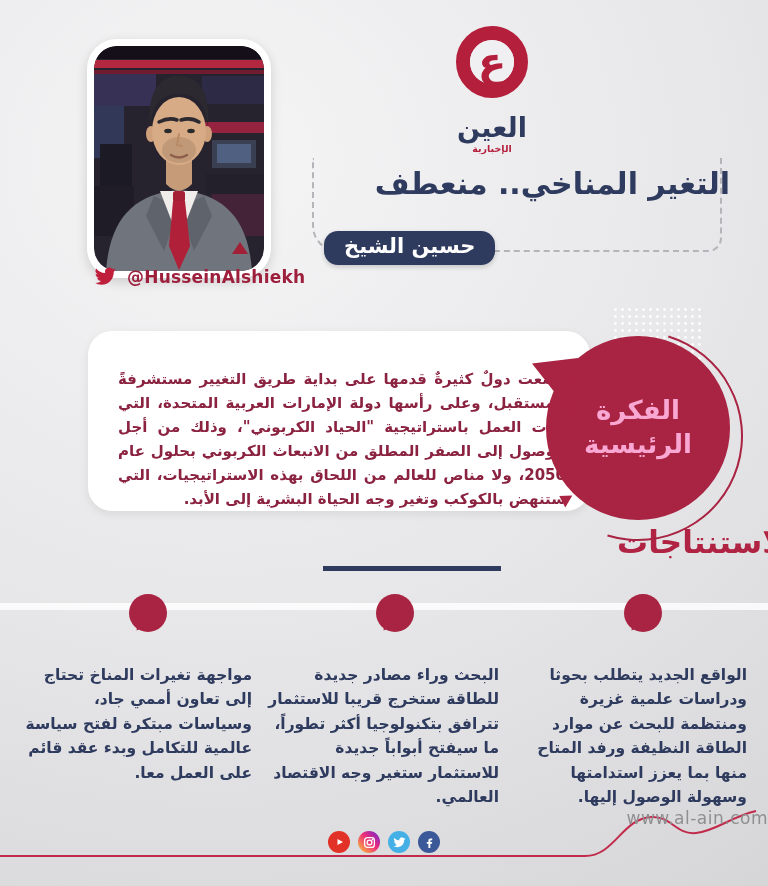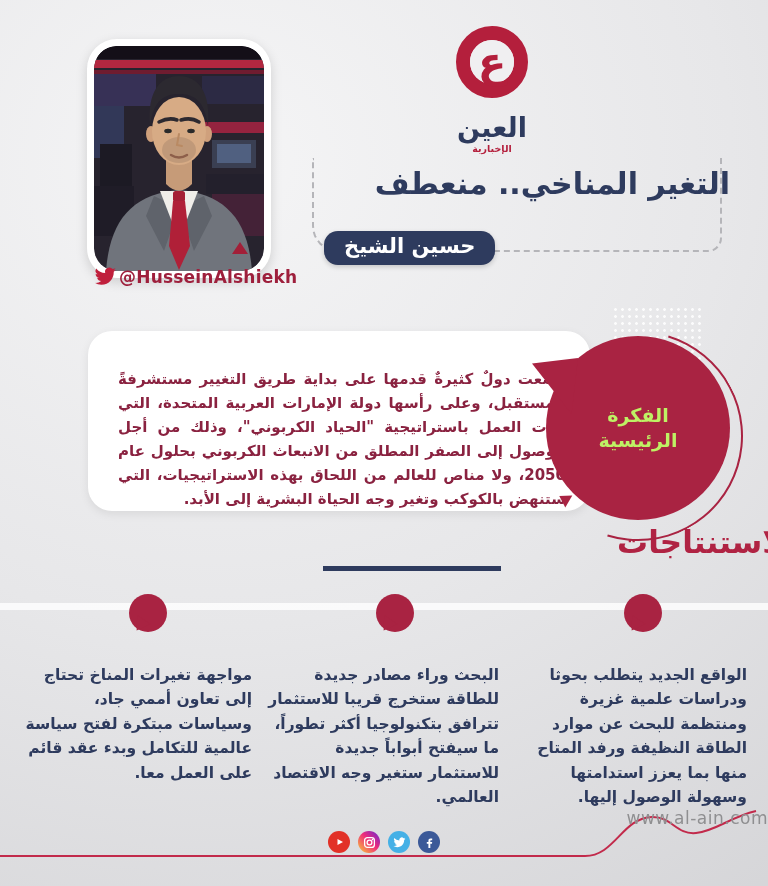--- a/index.html
+++ b/index.html
@@ -10,21 +10,21 @@
       radial-gradient(140% 110% at 28% 18%, #f5f5f6 0%, #e7e7e9 48%, #d2d2d5 100%);
   }
   
   .photo-card{
     position:absolute; left:87px; top:39px; width:170px; height:225px;
     background:#fff; border:7px solid #fff; border-radius:30px; overflow:hidden;
     box-shadow:0 4px 12px rgba(0,0,0,.15);
   }
   .photo-card svg{display:block; width:100%; height:100%; border-radius:22px;}
   
-  .handle-row{position:absolute; left:92px; top:265px; display:flex; align-items:center; }
+  .handle-row{position:absolute; left:92px; top:265px; display:flex; align-items:center; gap:8px;}
   .handle-row svg{width:27px; height:23px;}
   .handle-text{font-size:17px; font-weight:bold; color:#9e1f3c; letter-spacing:.2px;}
   
   .logo{position:absolute; left:430px; top:22px; width:124px; text-align:center;}
   .logo-mark{width:84px; height:84px; margin:0 auto;}
   .logo-name{font-size:27px; font-weight:bold; color:#2e3b5e; margin-top:2px; direction:rtl;}
   .logo-sub{font-size:9.5px; font-weight:bold; color:#b41f3c; direction:rtl; margin-top:0px; letter-spacing:1px;}
   
   .title{
     position:absolute; right:38px; top:166px; width:432px; text-align:right;
@@ -53,21 +53,21 @@
   }
   .dots-pattern{
     position:absolute; left:612px; top:306px; width:90px; height:56px; z-index:1;
     background-image:radial-gradient(#ffffff 1.3px, rgba(255,255,255,0) 1.5px);
     background-size:7px 7px; opacity:.85;
   }
   .idea-circle{
     position:absolute; left:546px; top:336px; width:184px; height:184px;
     background:#a92342; border-radius:50%; z-index:3;
     display:flex; flex-direction:column; align-items:center; justify-content:center;
-    color:#bef264; font-weight:bold; font-size:19px; line-height:1.3; direction:rtl;
+    color:#f9a8d4; font-weight:bold; font-size:26px; line-height:1.3; direction:rtl;
   }
   .idea-tail{
     position:absolute; left:-14px; top:22px; width:46px; height:56px;
     background:#a92342; clip-path:polygon(0 10%, 100% 0, 86% 100%);
   }
   .idea-arc{
     position:absolute; left:-13px; top:-5px; width:206px; height:206px;
     border:2px solid #a92342; border-radius:50%;
     border-top-color:transparent; border-left-color:transparent;
     transform:rotate(-28deg);

